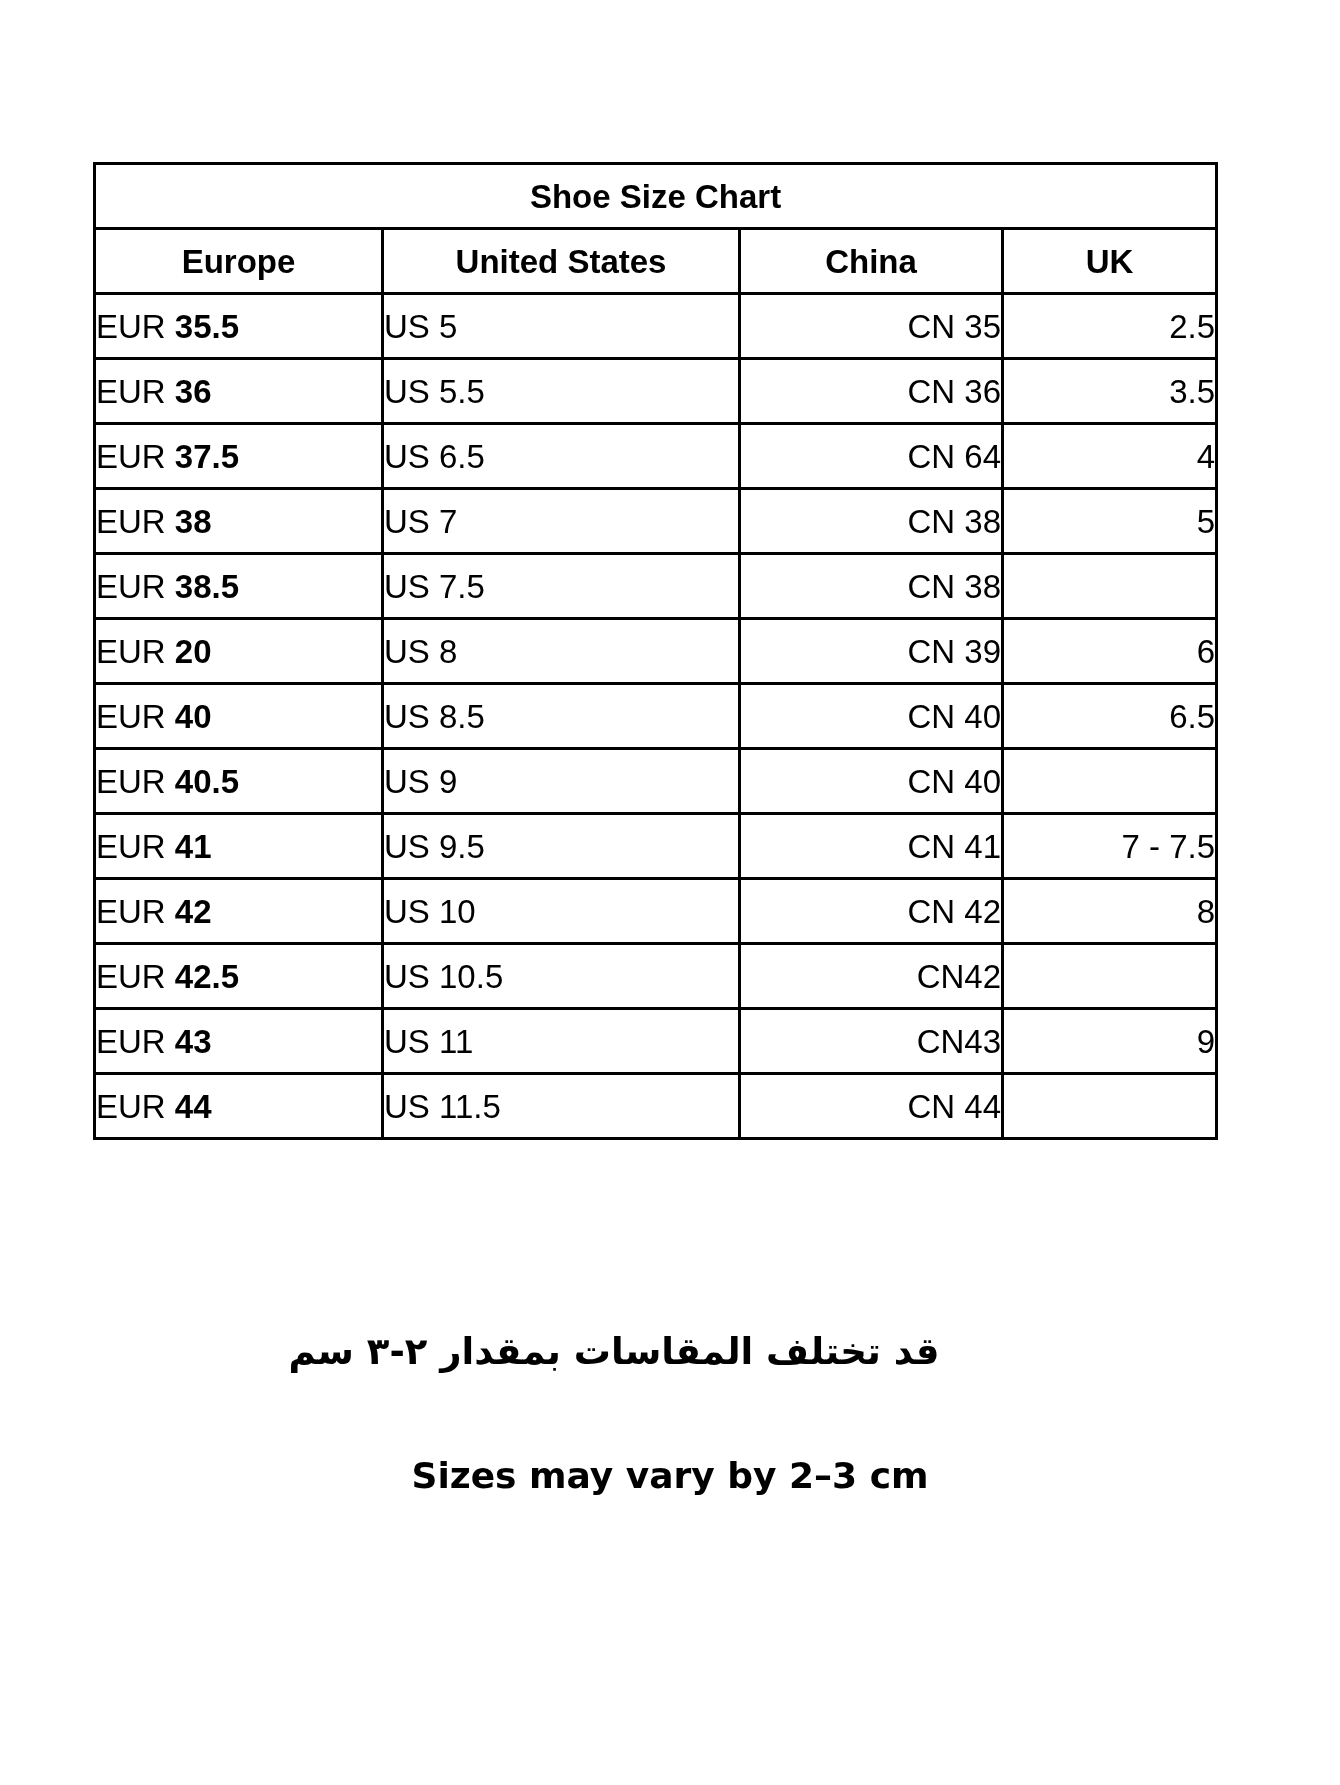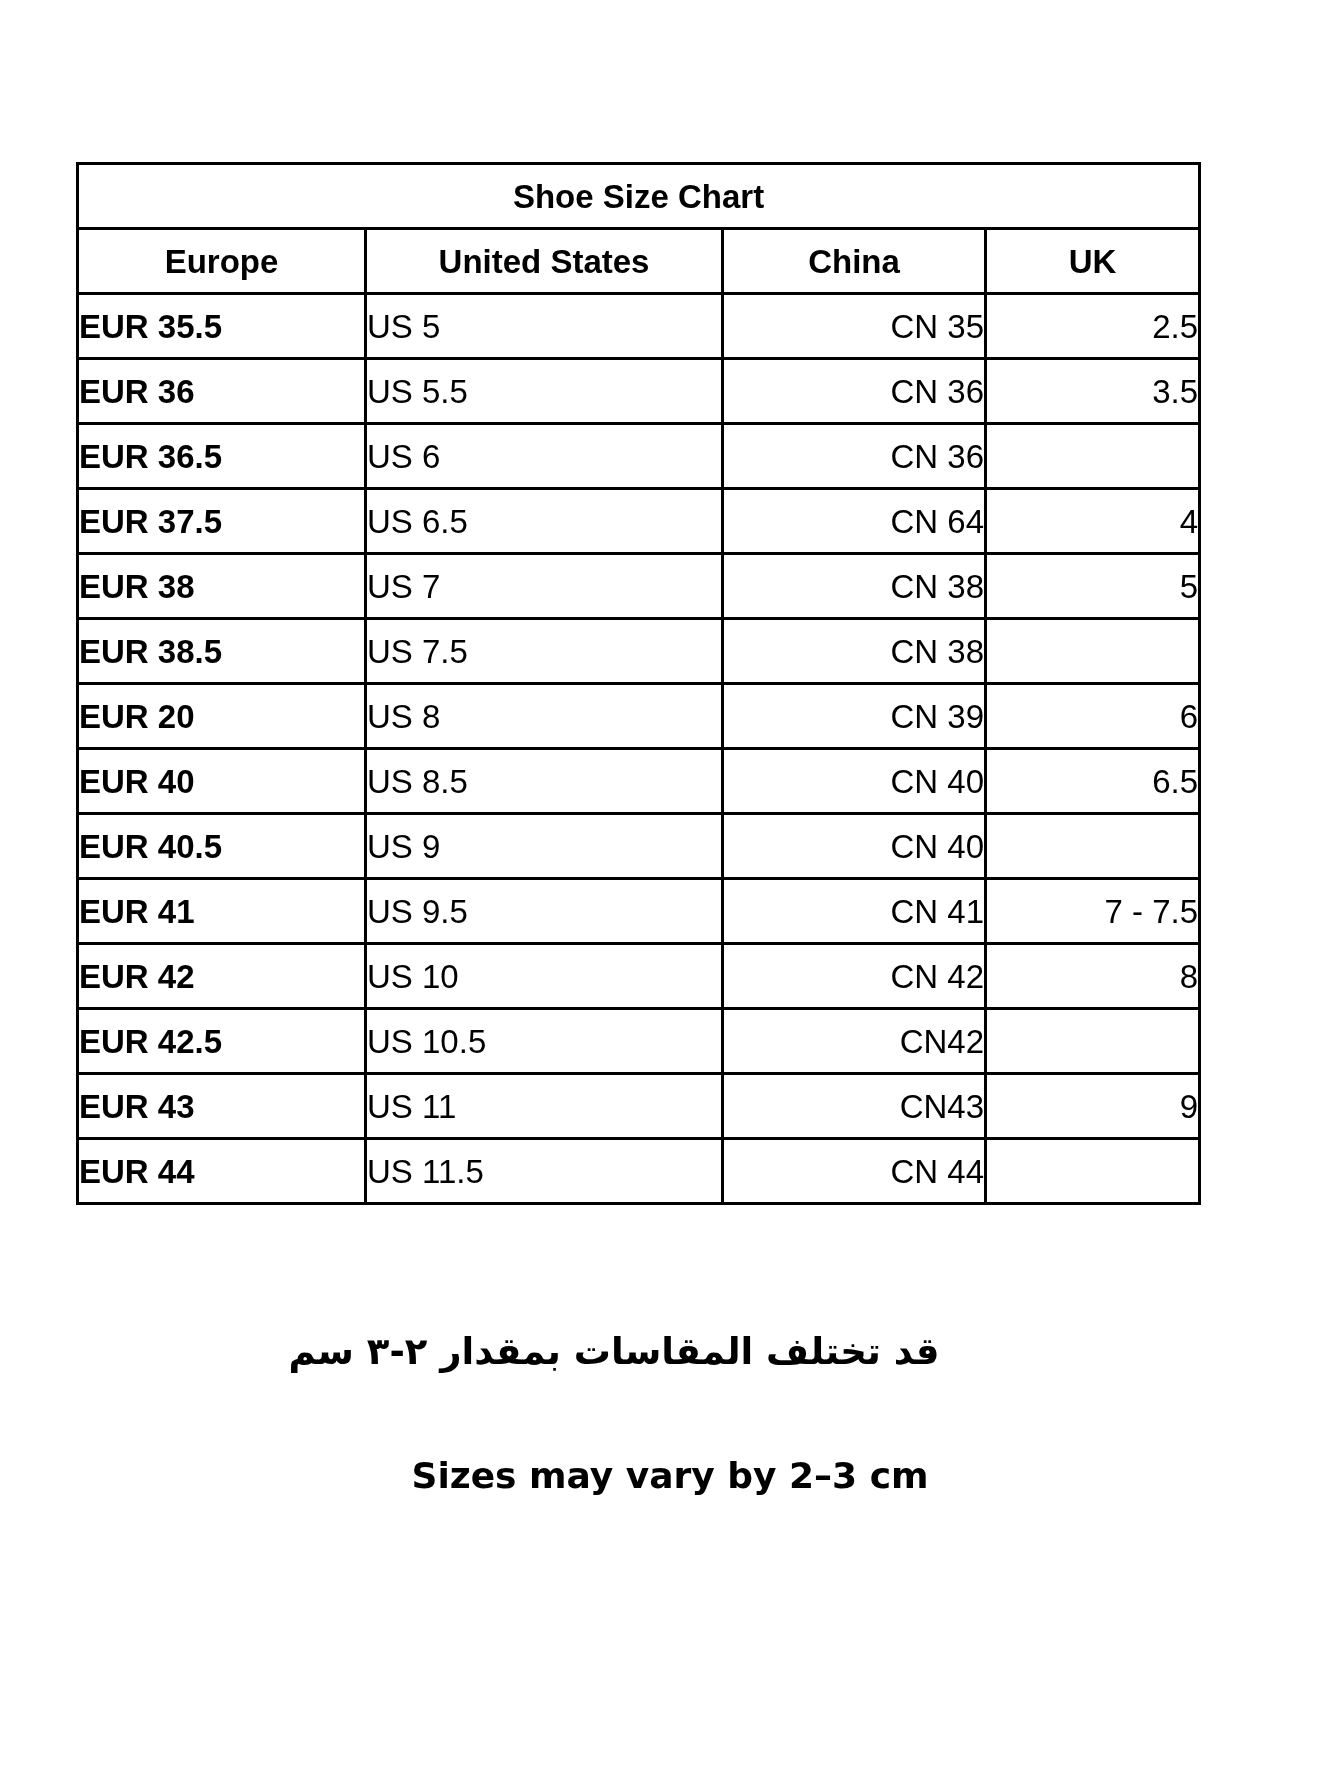--- a/index.html
+++ b/index.html
@@ -19,21 +19,21 @@
   #page {
     position: absolute;
     left: 0; top: 0;
     width: 1340px;
     height: 1785px;
   }
 
   
   .chart-wrap {
     position: absolute;
-    left: 76px;
+    left: 93px;
     top: 162px;
     width: 1122px;
   }
 
   table.size-chart {
     border-collapse: collapse;
     table-layout: fixed;
     width: 1122px;
     background: #fff;
   }
@@ -69,21 +69,21 @@
   col.c-uk  { width: 214px; }
 
   .cell-left {
     text-align: left;
     padding-left: 18px;
   }
   .cell-center {
     text-align: right;
   }
   .prefix {
-    font-weight: bold;
+    font-weight: normal;
     margin-top: 8px;
   }
   .val-bold {
     font-weight: bold;
     margin-top: 37px;
   }
 
   
   .note-ar {
     position: absolute;
@@ -139,26 +139,20 @@
           <td class="cell-center">CN 35</td>
           <td class="cell-center">2.5</td>
         </tr>
         <tr>
           <td class="cell-left"><span class="prefix">EUR</span> <span class="val-bold">36</span></td>
           <td class="cell-left">US 5.5</td>
           <td class="cell-center">CN 36</td>
           <td class="cell-center">3.5</td>
         </tr>
         <tr>
-          <td class="cell-left"><span class="prefix">EUR</span> <span class="val-bold">36.5</span></td>
-          <td class="cell-left">US 6</td>
-          <td class="cell-center">CN 36</td>
-          <td class="cell-center"></td>
-        </tr>
-        <tr>
           <td class="cell-left"><span class="prefix">EUR</span> <span class="val-bold">37.5</span></td>
           <td class="cell-left">US 6.5</td>
           <td class="cell-center">CN 64</td>
           <td class="cell-center">4</td>
         </tr>
         <tr>
           <td class="cell-left"><span class="prefix">EUR</span> <span class="val-bold">38</span></td>
           <td class="cell-left">US 7</td>
           <td class="cell-center">CN 38</td>
           <td class="cell-center">5</td>

